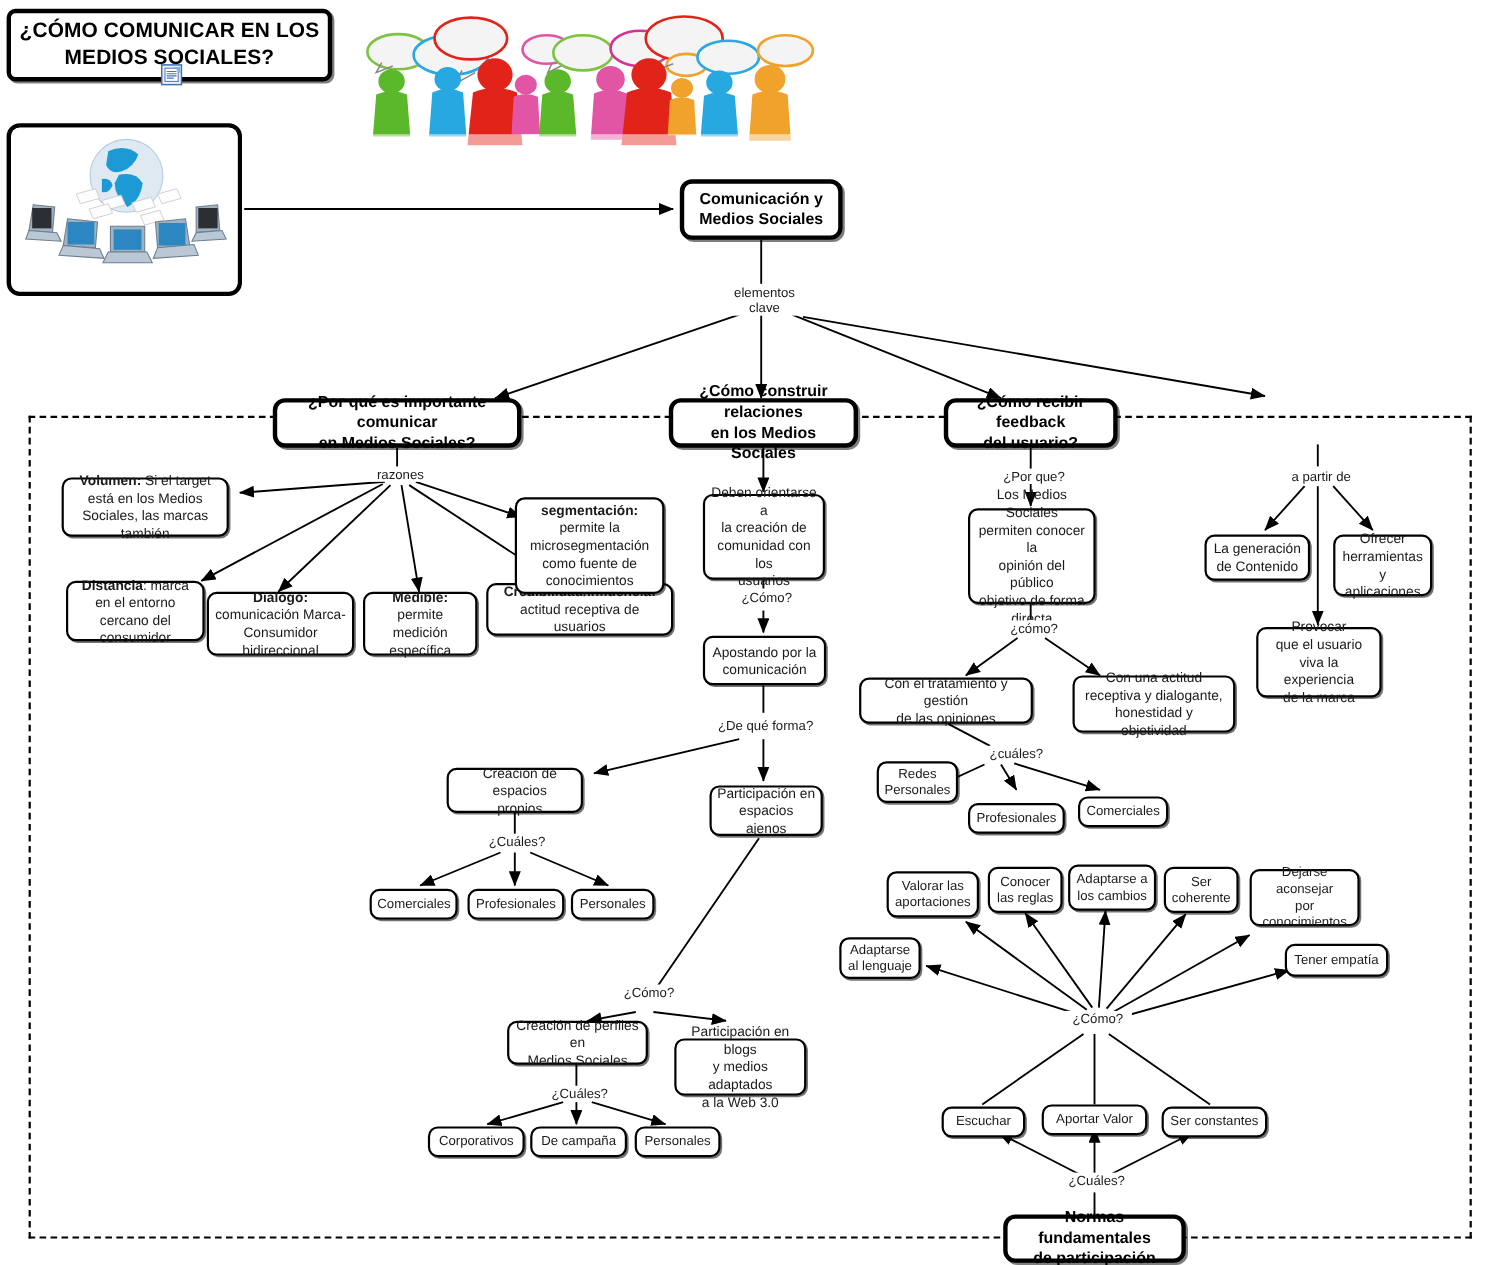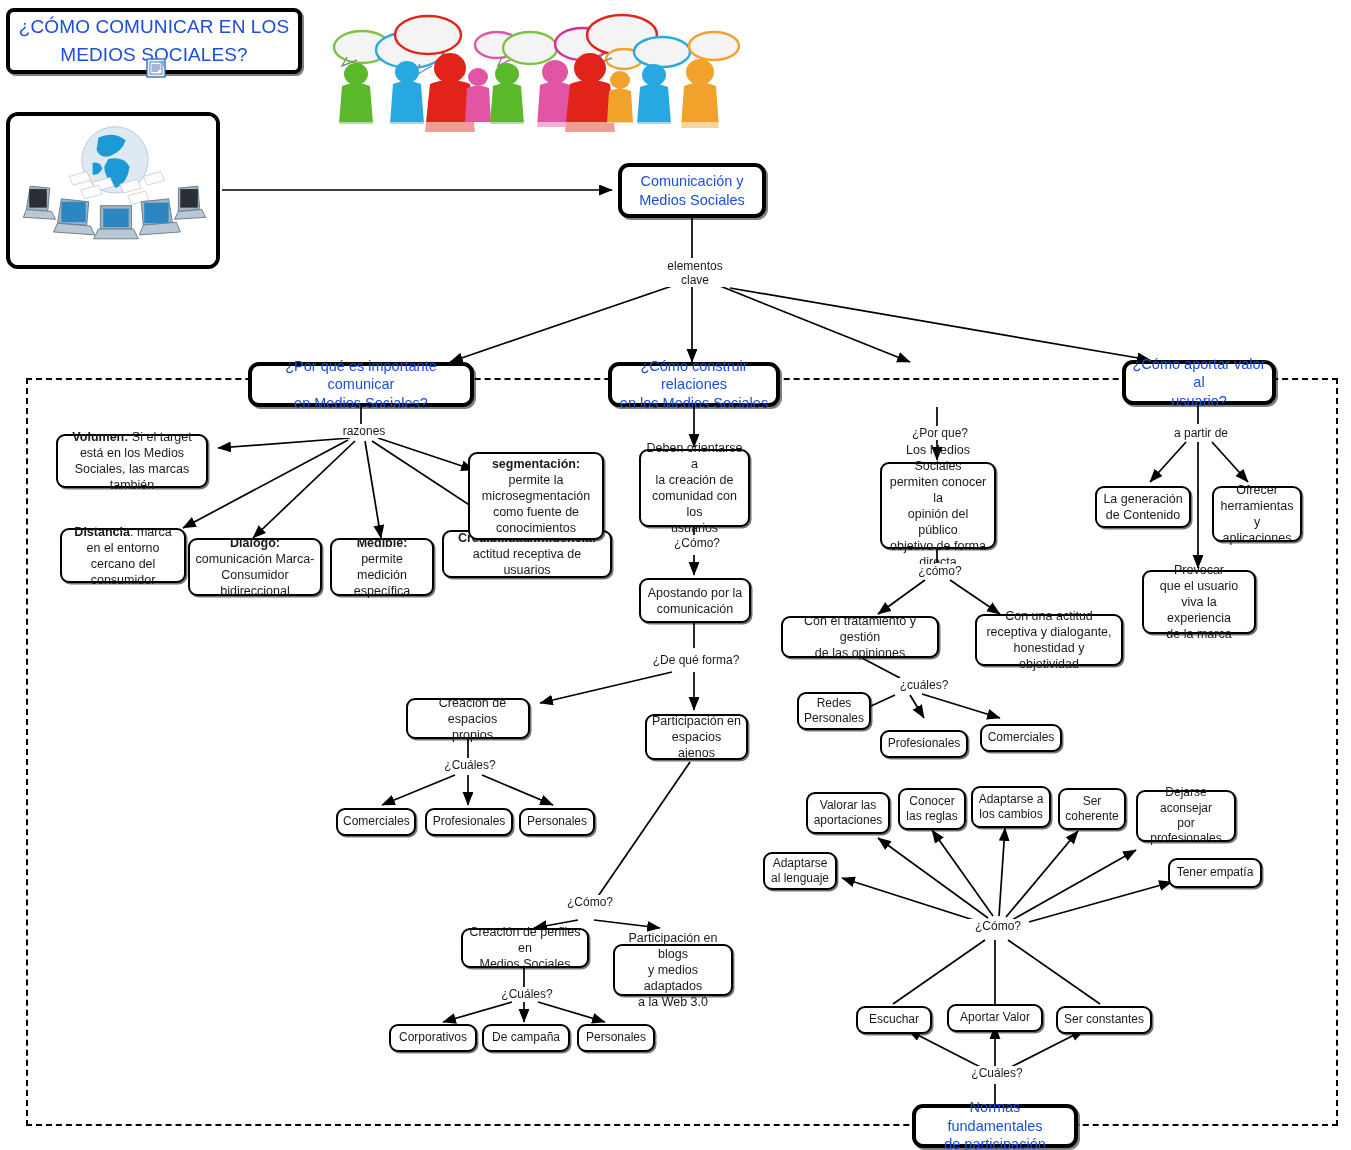--- a/index.html
+++ b/index.html
@@ -27,24 +27,23 @@
     text-align:center;
     color:#1a1a1a;
     font-size:12.5px;
     line-height:1.28;
     padding:3px 5px;
     box-shadow:1.5px 1.5px 0 rgba(0,0,0,0.55);
     z-index:4;
   }
   .node.thick{ border-width:4px; border-radius:11px; box-shadow:2px 2px 0 rgba(0,0,0,0.5); }
   .node.green{
-    color:#1d4ed8;
-    font-weight:normal;
+    color:#000000;
+    font-weight:bold;
     font-size:14.5px;
-    justify-content:space-between;
   }
   .node.title{
     font-size:19px;
     letter-spacing:.1px;
     border-radius:8px;
   }
   .node.small{ font-size:12px; }
   .node.bold b{ font-weight:bold; }
   .node .txt{ display:block; width:100%; }
 
@@ -328,23 +327,23 @@
 clave</div>
 
   <div class="node thick green" style="left:248px;top:362px;width:226px;height:45px;">
     <span class="txt" style="white-space:pre-line;">¿Por qué es importante comunicar
 en Medios Sociales?</span>
   </div>
   <div class="node thick green" style="left:608px;top:362px;width:172px;height:45px;">
     <span class="txt" style="white-space:pre-line;">¿Cómo construir relaciones
 en los Medios Sociales</span>
   </div>
-  <div class="node thick green" style="left:1122px;top:360px;width:154px;height:45px;">
-    <span class="txt" style="white-space:pre-line;">¿Cómo aportar valor al
-usuario?</span>
+  <div class="node thick green" style="left:858px;top:362px;width:158px;height:45px;">
+    <span class="txt" style="white-space:pre-line;">¿Cómo recibir feedback
+del usuario?</span>
   </div>
 
   <div class="lbl" style="left:334px;top:424px;width:56px;">razones</div>
 
   <div class="node bold" style="left:56px;top:434px;width:152px;height:54px;">
     <span class="txt"><b>Volumen:</b><span> Si el target está en los Medios Sociales, las marcas también</span></span>
   </div>
   <div class="node bold" style="left:60px;top:528px;width:126px;height:55px;">
     <span class="txt"><b>Distancia</b><span>: marca en el entorno cercano del consumidor</span></span>
   </div>
@@ -481,21 +480,21 @@
     <span class="txt" style="white-space:pre-line;">Adaptarse a
 los cambios</span>
   </div>
   <div class="node small" style="left:1058px;top:788px;width:68px;height:42px;">
     <span class="txt" style="white-space:pre-line;">Ser
 coherente</span>
   </div>
   <div class="node small" style="left:1136px;top:790px;width:100px;height:52px;">
     <span class="txt" style="white-space:pre-line;">Dejarse
 aconsejar
-por profesionales</span>
+por conocimientos</span>
   </div>
   <div class="node small" style="left:1168px;top:858px;width:94px;height:30px;">
     <span class="txt" style="white-space:pre-line;">Tener empatía</span>
   </div>
 
   <div class="node small" style="left:856px;top:1006px;width:76px;height:28px;">
     <span class="txt">Escuchar</span>
   </div>
   <div class="node small" style="left:947px;top:1004px;width:96px;height:28px;">
     <span class="txt">Aportar Valor</span>

